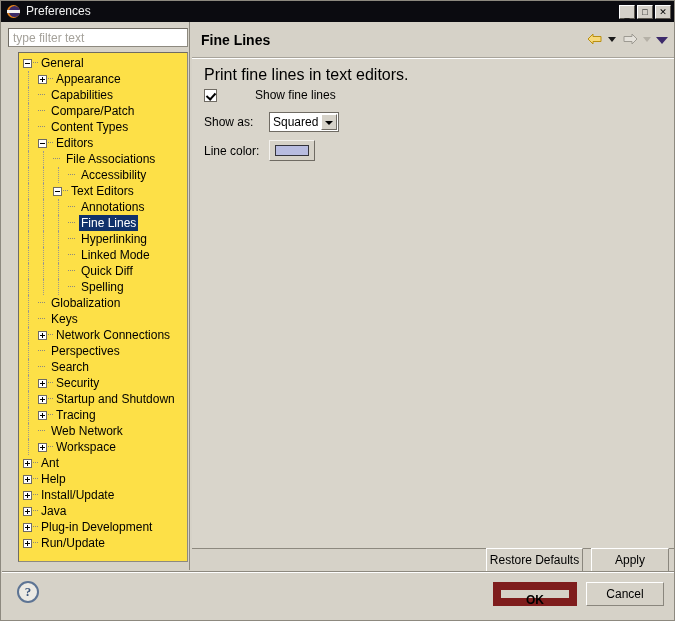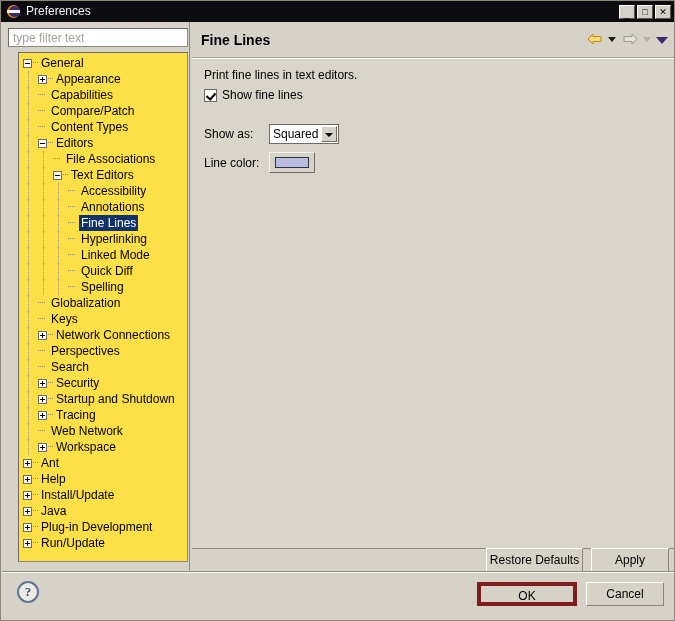--- a/index.html
+++ b/index.html
@@ -301,31 +301,31 @@
     left: 0; top: 36px;
     width: 483px;
     height: 490px;
     background: #d9d5cb;
     border-right: 1px solid #8d897f;
     border-bottom: 1px solid #8d897f;
     box-sizing: border-box;
     padding: 8px 0 0 12px;
   }
   .desc-text {
-    font-size: 12px;
+    font-size: 16px;
     line-height: 16px;
     color: #000;
     margin: 0 0 4px 0;
   }
   .field-row {
     display: flex;
     align-items: center;
     margin-bottom: 8px;
   }
-  .chk-row { margin-bottom: 21px; }
+  .chk-row { margin-bottom: 9px; gap: 33px; }
   .checkbox {
     width: 13px; height: 13px;
     box-sizing: border-box;
     border: 1px solid #6f6b63;
     background: #ffffff;
     position: relative;
     margin-right: 5px;
     cursor: default;
     flex: 0 0 auto;
   }
@@ -468,24 +468,25 @@
     color: #3d577d;
     font-family: "Liberation Serif", serif;
   }
   .footer-buttons {
     position: absolute;
     right: 10px; top: 581px;
     display: flex;
     gap: 9px;
   }
   .btn-ok {
-    width: 100px; height: 24px;
+    width: 84px; height: 24px;
     line-height: 20px;
-    border: 4px solid #7f1d1d;
-    background: #d6d2c8;
+    border: 8px solid #7f1d1d;
+    background: #d6d2c8;
+    font-weight: bold;
   }
   .btn-cancel { width: 78px; height: 24px; line-height: 22px; }
 </style>
 </head>
 <body>
 
 <div class="window">
 
   <div class="titlebar">
     <div class="title-icon">
@@ -558,36 +559,36 @@
         </div>
         <div class="row">
           <div class="indent" style="width: 34px;">
             <div class="vline" style="left: 9px;"></div>
             <div class="vline" style="left: 24px;"></div>
           </div>
           <div class="nub"></div>
           <span class="label">File Associations</span>
         </div>
         <div class="row">
-          <div class="indent" style="width: 34px;">
-            <div class="vline" style="left: 9px;"></div>
-            <div class="vline" style="left: 24px;"></div>
-          </div>
-          <div class="exp"></div>
-          <div class="dash"></div>
-          <span class="label">Text Editors</span>
-        </div>
-        <div class="row">
           <div class="indent" style="width: 49px;">
             <div class="vline" style="left: 9px;"></div>
             <div class="vline" style="left: 24px;"></div>
             <div class="vline" style="left: 39px;"></div>
           </div>
           <div class="nub"></div>
           <span class="label">Accessibility</span>
+        </div>
+        <div class="row">
+          <div class="indent" style="width: 34px;">
+            <div class="vline" style="left: 9px;"></div>
+            <div class="vline" style="left: 24px;"></div>
+          </div>
+          <div class="exp"></div>
+          <div class="dash"></div>
+          <span class="label">Text Editors</span>
         </div>
         <div class="row">
           <div class="indent" style="width: 49px;">
             <div class="vline" style="left: 9px;"></div>
             <div class="vline" style="left: 24px;"></div>
             <div class="vline" style="left: 39px;"></div>
           </div>
           <div class="nub"></div>
           <span class="label">Annotations</span>
         </div>

